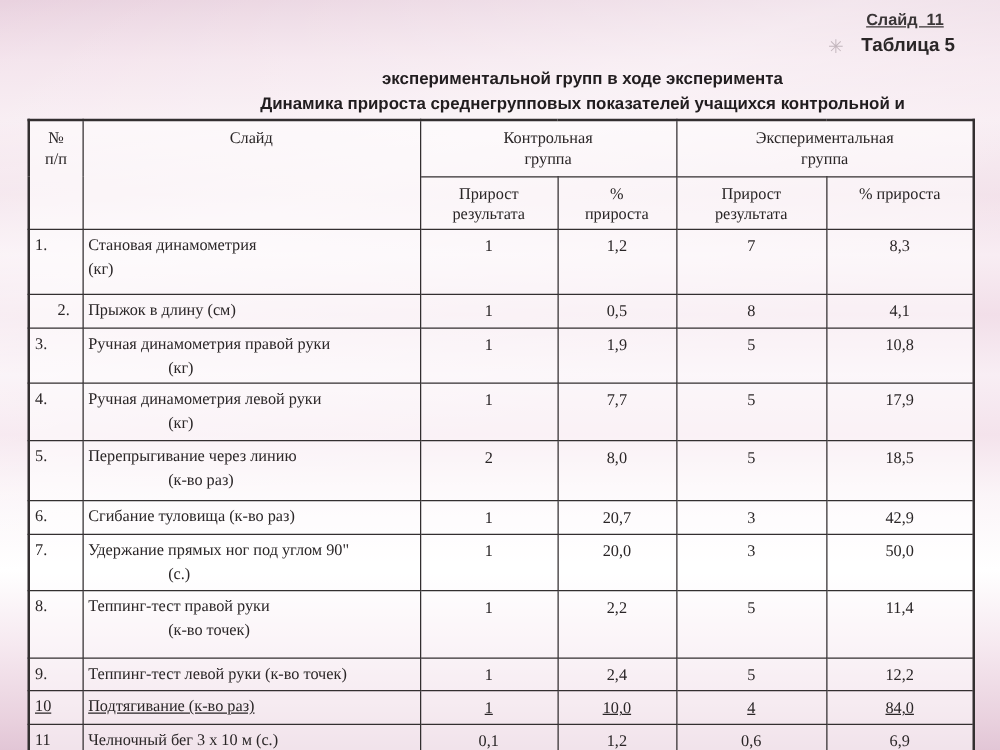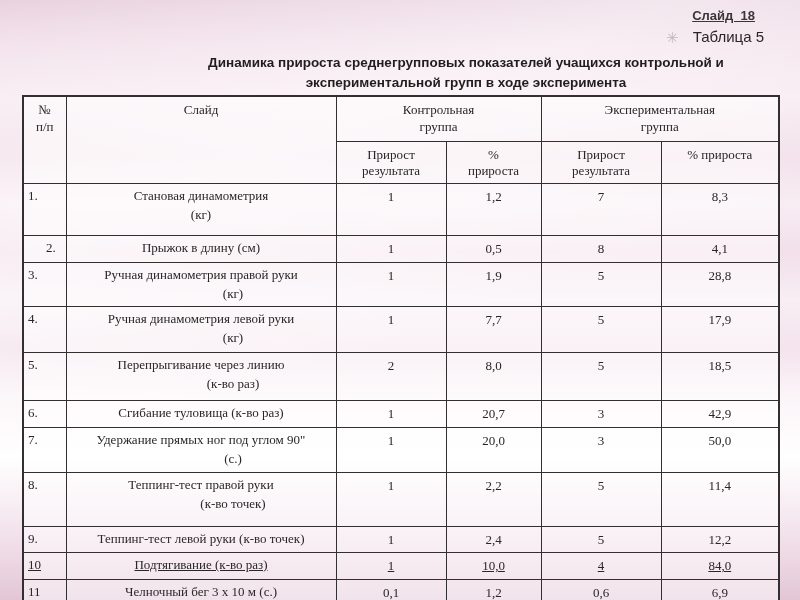--- a/index.html
+++ b/index.html
@@ -36,21 +36,21 @@
   }
   .table-label-wrap{
     position:absolute;top:28px;right:36px;
     display:flex;align-items:center;gap:14px;
   }
   .bullet{
     font-size:15px;color:#c3b6bd;line-height:1;
     transform:translateY(1px);
   }
   .table-label{
-    font-size:15px;font-weight:normal;color:#2a2627;
+    font-size:15px;font-weight:bold;color:#2a2627;
   }
   .title{
     position:absolute;top:53px;left:132px;width:668px;
     text-align:center;font-size:13.5px;font-weight:bold;
     line-height:20px;color:#211d1f;
   }
 
   
   table.results{
     position:absolute;left:22px;top:95px;width:756px;
@@ -80,40 +80,40 @@
   tbody tr:nth-child(5){height:48px;}
   tbody tr:nth-child(6){height:22px;}
   tbody tr:nth-child(7){height:43px;}
   tbody tr:nth-child(8){height:54px;}
   tbody tr:nth-child(9){height:23px;}
   tbody tr:nth-child(10){height:27px;text-decoration:underline;}
   tbody tr:nth-child(11){height:26px;}
 
   td.c-num{text-align:left;padding-left:8px;line-height:1.4;}
   td.c-num.num-indent{padding-left:22px;}
-  td.c-test{text-align:center;padding-left:8px;line-height:1.45;}
+  td.c-test{text-align:left;padding-left:8px;line-height:1.45;}
   td.c-test .unit.u-left{margin-left:0;}
   td.c-test .unit.u-indent{margin-left:64px;}
   td.c-val{text-align:center;line-height:1.5;}
 </style>
 </head>
 <body>
 
 <div class="slide">
 
-  <div class="slide-label">Слайд  18</div>
+  <div class="slide-label">Слайд  11</div>
 
   <div class="table-label-wrap">
     <span class="bullet">✳</span>
     <span class="table-label">Таблица 5</span>
   </div>
 
   <div class="title">
+    <div>экспериментальной групп в ходе эксперимента</div>
     <div>Динамика прироста среднегрупповых показателей учащихся контрольной и</div>
-    <div>экспериментальной групп в ходе эксперимента</div>
   </div>
 
   <table class="results">
     <colgroup>
       <col style="width:43px">
       <col style="width:270px">
       <col style="width:110px">
       <col style="width:95px">
       <col style="width:120px">
       <col style="width:118px">
@@ -162,21 +162,21 @@
         </tr>
         <tr>
           <td class="c-num">3.</td>
           <td class="c-test">
             <div>Ручная динамометрия правой руки</div>
             <div class="unit u-indent">(кг)</div>
           </td>
           <td class="c-val">1</td>
           <td class="c-val">1,9</td>
           <td class="c-val">5</td>
-          <td class="c-val">28,8</td>
+          <td class="c-val">10,8</td>
         </tr>
         <tr>
           <td class="c-num">4.</td>
           <td class="c-test">
             <div>Ручная динамометрия левой руки</div>
             <div class="unit u-indent">(кг)</div>
           </td>
           <td class="c-val">1</td>
           <td class="c-val">7,7</td>
           <td class="c-val">5</td>

